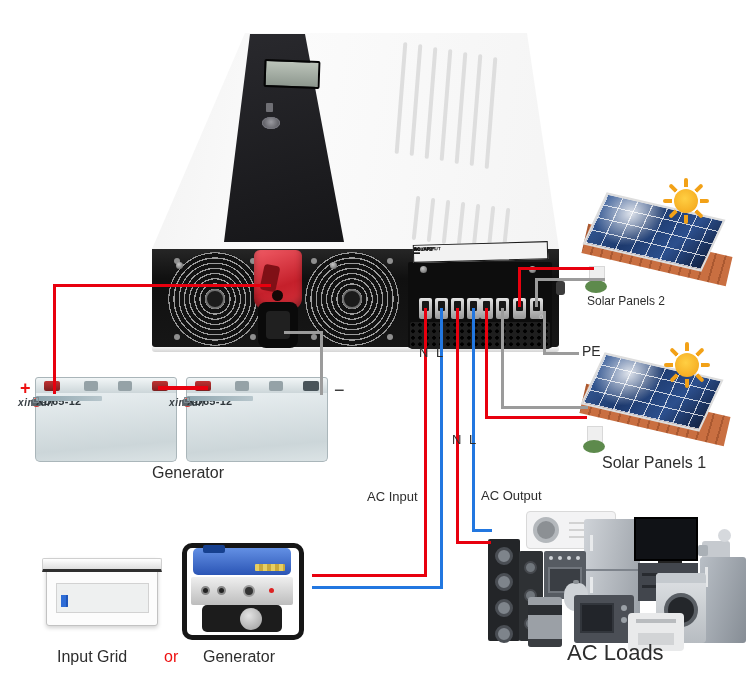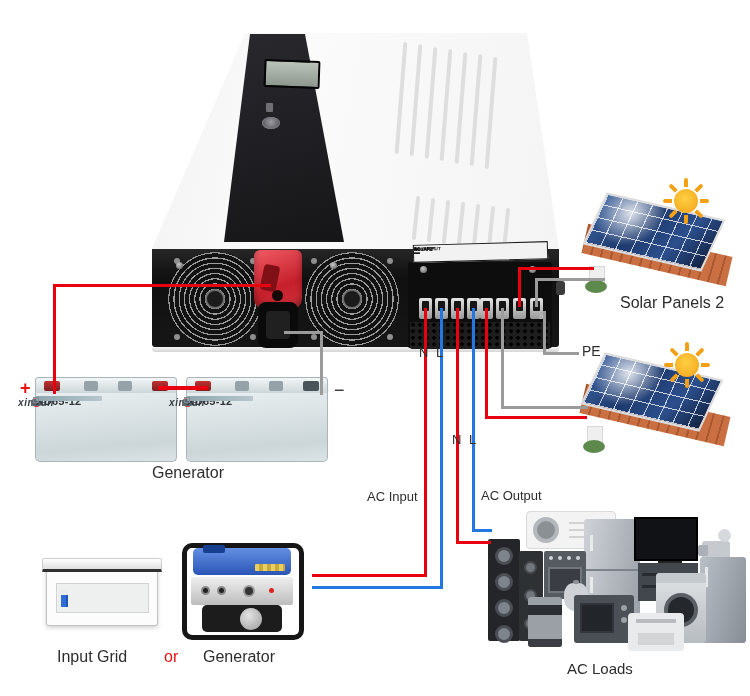--- a/index.html
+++ b/index.html
@@ -456,20 +456,21 @@
 
   <div class="lbl" style="left:419px;top:345px;font-size:13px">N</div>
   <div class="lbl" style="left:436px;top:345px;font-size:13px">L</div>
   <div class="lbl" style="left:452px;top:432px;font-size:13px">N</div>
   <div class="lbl" style="left:469px;top:432px;font-size:13px">L</div>
 
   <div class="lbl" style="left:367px;top:489px;font-size:13px">AC Input</div>
   <div class="lbl" style="left:481px;top:488px;font-size:13px">AC Output</div>
   <div class="lbl" style="left:582px;top:343px;font-size:14px">PE</div>
 
-  <div class="lbl center" style="left:602px;top:294px;width:140px;font-size:16px">Solar Panels 2</div>
+  <div class="lbl center" style="left:556px;top:294px;width:140px;font-size:12px">Solar Panels 2</div>
+  <div class="lbl center" style="left:584px;top:454px;width:140px;font-size:16px">Solar Panels 1</div>
 
   <div class="lbl" style="left:57px;top:648px;font-size:16px">Input Grid</div>
   <div class="lbl red" style="left:164px;top:648px;font-size:16px">or</div>
   <div class="lbl" style="left:203px;top:648px;font-size:16px">Generator</div>
-  <div class="lbl" style="left:567px;top:660px;font-size:15px">AC Loads</div>
+  <div class="lbl" style="left:567px;top:640px;font-size:22px">AC Loads</div>
 
 </div>
 
 </body></html>

